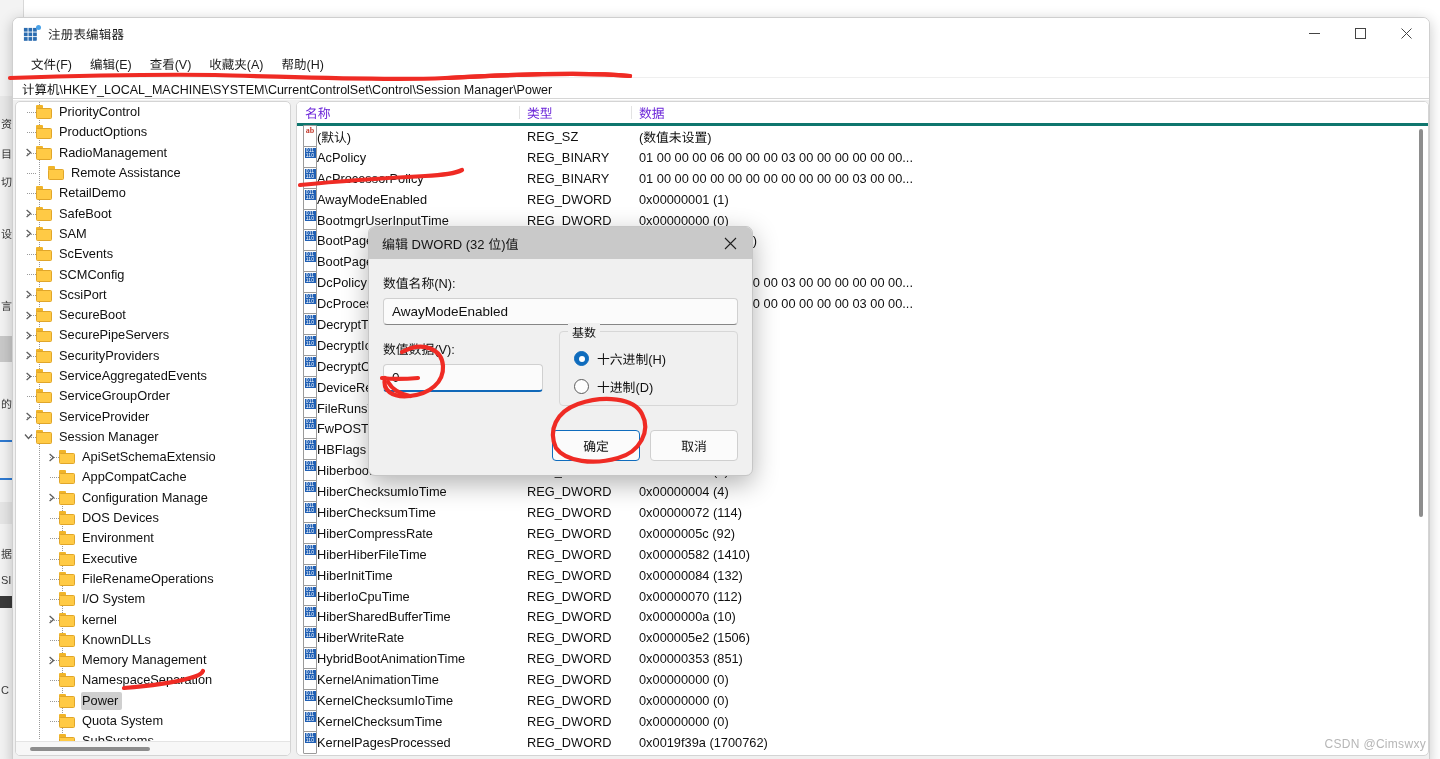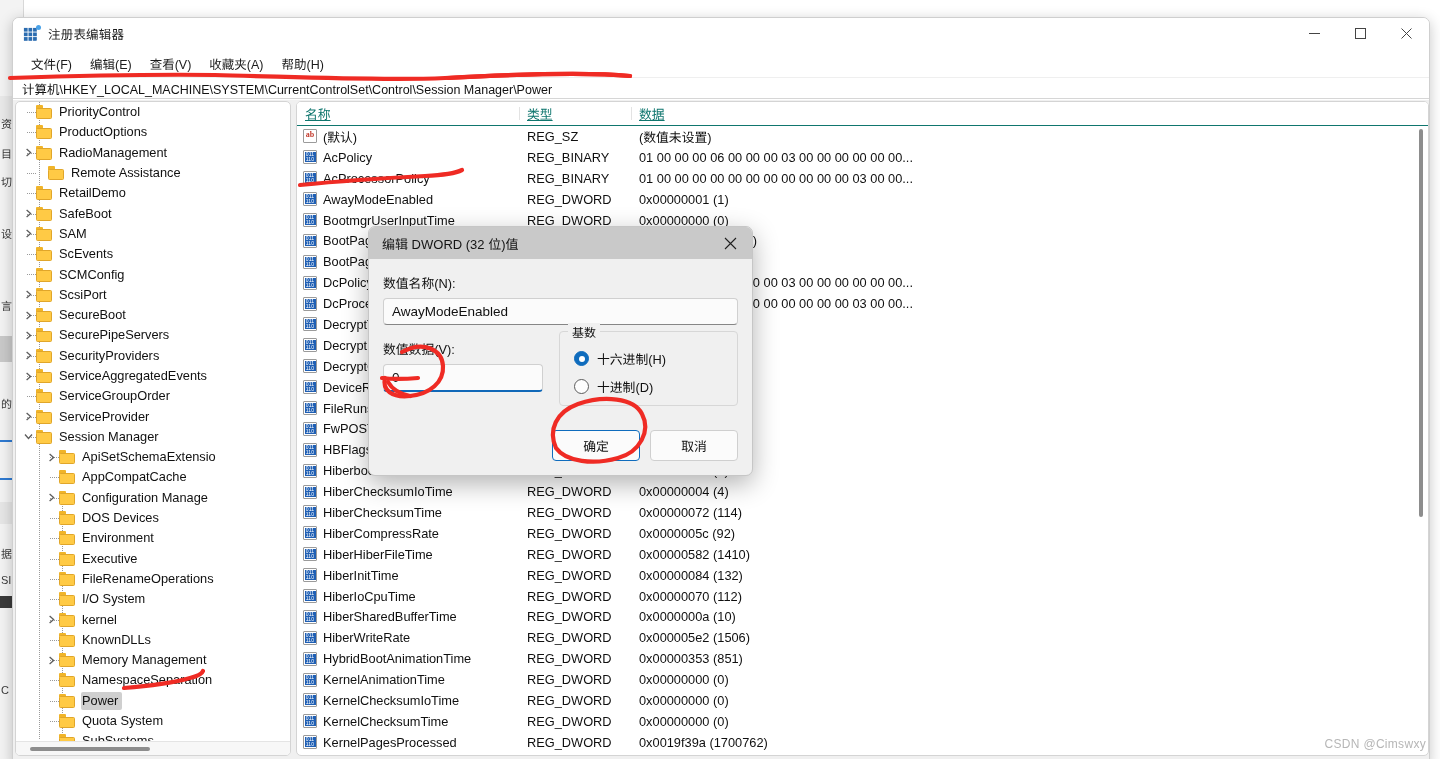--- a/index.html
+++ b/index.html
@@ -244,25 +244,24 @@
     margin: 1px 2px 0 0;
     background: #ffffff;
     border: 1px solid #d4d4d4;
     border-radius: 5px;
     overflow: hidden;
   }
   .list-header {
     display: flex;
     height: 24px;
     align-items: center;
-    border-bottom: 1px solid #0f766e;
+    border-bottom: 3px solid #0f766e;
     font-size: 12.8px;
-    color: #0f766e;
+    color: #6d28d9;
     background: #ffffff;
-    text-decoration: underline;
   }
   .hcell { padding-left: 8px; position: relative; }
   .hcell + .hcell::before {
     content: ""; position: absolute;
     left: 0; top: 3px; bottom: 3px;
     width: 1px; background: #e3e3e3;
   }
   .c-name { width: 222px; }
   .c-type { width: 112px; }
   .c-data { flex: 1; }
@@ -280,23 +279,22 @@
     width: 222px;
     display: flex; align-items: center;
     padding-left: 6px;
     overflow: hidden;
   }
   .cell-type { width: 112px; padding-left: 8px; overflow: hidden; }
   .cell-data { flex: 1; padding-left: 8px; overflow: hidden; }
 
   
   .vicon {
-    width: 14px; height: 14px;
+    width: 14px; height: 23px;
     flex: 0 0 14px;
-    margin-right: 6px;
     position: relative;
   }
   .vicon .page {
     position: absolute; inset: 0;
     background: #ffffff;
     border: 1px solid #9b9b9b;
     border-radius: 1px;
   }
   .vicon.bin .bits {
     position: absolute; left: 1.5px; top: 2px;

